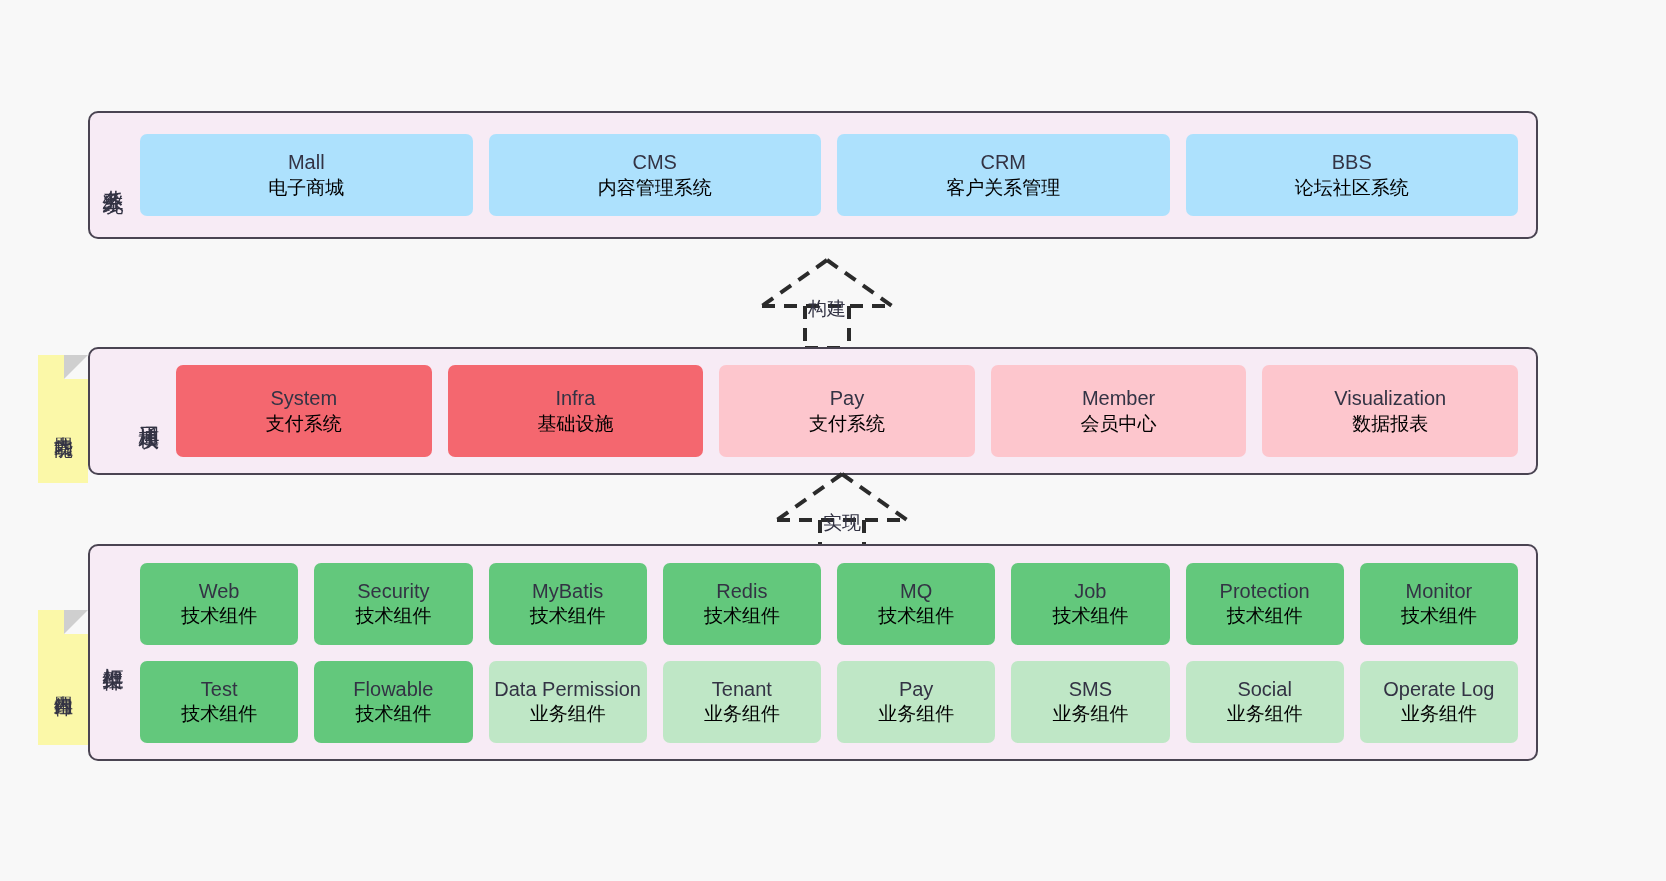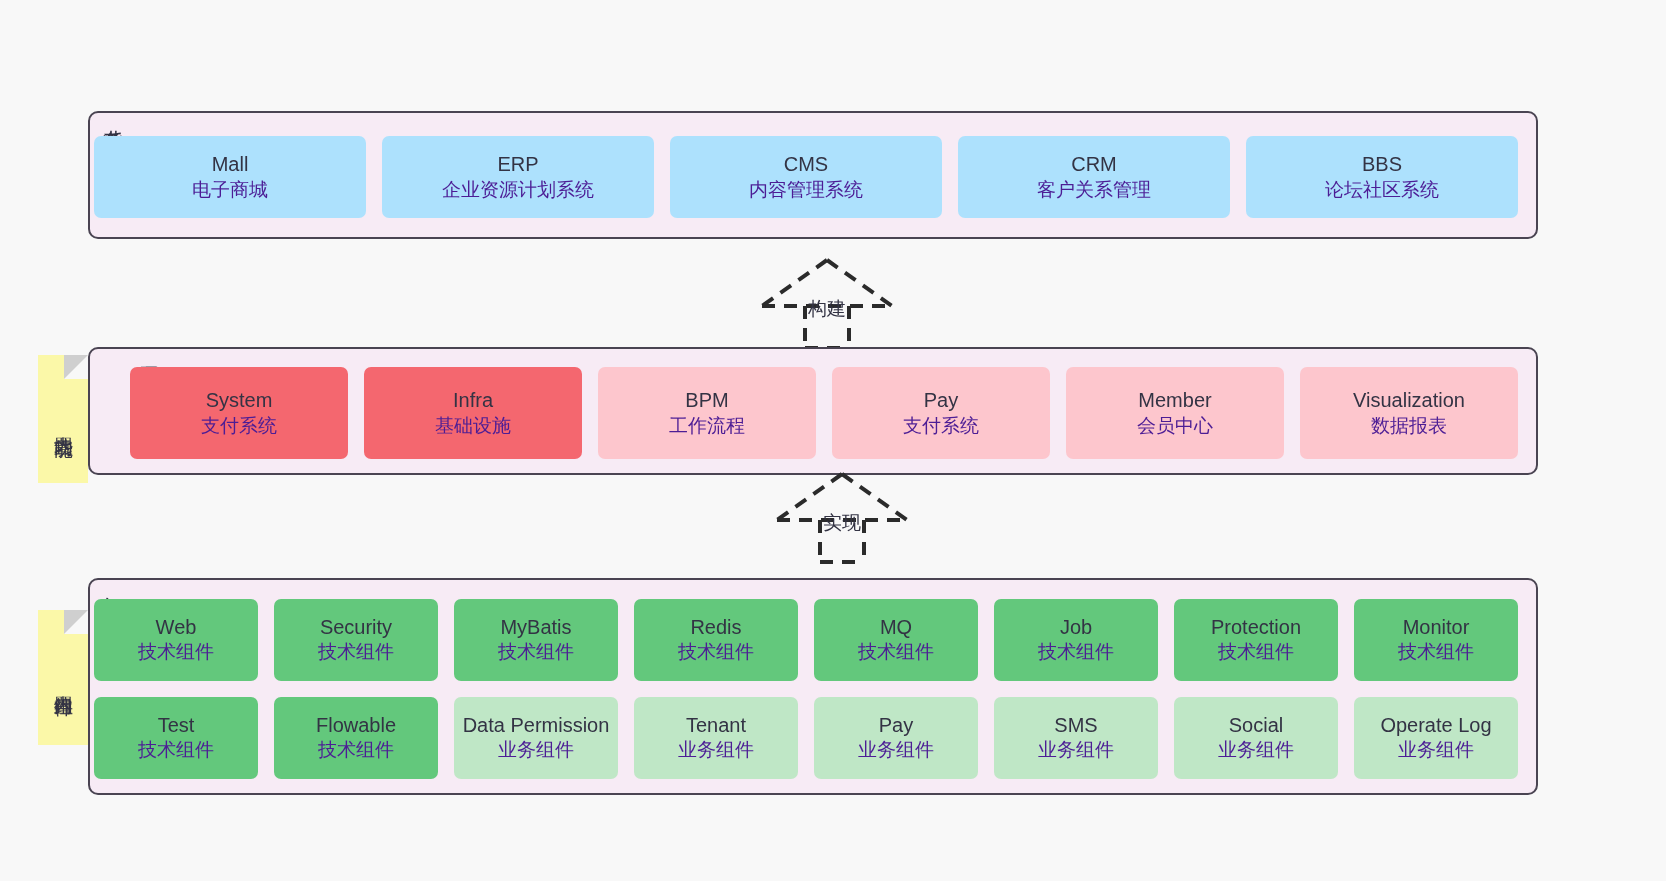--- a/index.html
+++ b/index.html
@@ -23,21 +23,20 @@
 
   
   .layer {
     position: absolute;
     background: #f7ebf5;
     border: 2px solid #4a4452;
     border-radius: 10px;
     box-sizing: border-box;
     display: flex;
     align-items: stretch;
-    flex-direction: column;
   }
 
   .layer-title {
     flex: 0 0 auto;
     width: 46px;
     display: flex;
     align-items: center;
     justify-content: center;
     font-size: 21px;
     line-height: 1.05;
@@ -75,21 +74,21 @@
     box-sizing: border-box;
     padding: 6px 4px;
     line-height: 1.28;
   }
   .card .en {
     font-size: 20px;
     color: #333344;
   }
   .card .cn {
     font-size: 19px;
-    color: #4c1d95;
+    color: #000000;
   }
 
   .h-biz   { height: 82px; }
   .h-mod   { height: 92px; }
   .h-comp  { height: 82px; }
 
   .c-blue        { background: #ade1fd; }
   .c-red         { background: #f4676f; }
   .c-pink        { background: #fdc6cd; }
   .c-green       { background: #63c87c; }
@@ -150,24 +149,20 @@
 
 <div class="canvas">
 
   <div class="layer" id="layer-business" style="left:88px; top:111px; width:1450px; height:128px;">
     <div class="layer-title">业务系统</div>
     <div class="layer-body">
       <div class="row" id="row-business">
           <div class="card h-biz c-blue">
             <div class="en">Mall</div>
             <div class="cn">电子商城</div>
-          </div>
-          <div class="card h-biz c-blue">
-            <div class="en">ERP</div>
-            <div class="cn">企业资源计划系统</div>
           </div>
           <div class="card h-biz c-blue">
             <div class="en">CMS</div>
             <div class="cn">内容管理系统</div>
           </div>
           <div class="card h-biz c-blue">
             <div class="en">CRM</div>
             <div class="cn">客户关系管理</div>
           </div>
           <div class="card h-biz c-blue">
@@ -202,24 +197,20 @@
       <div class="row" id="row-modules">
           <div class="card h-mod c-red">
             <div class="en">System</div>
             <div class="cn">支付系统</div>
           </div>
           <div class="card h-mod c-red">
             <div class="en">Infra</div>
             <div class="cn">基础设施</div>
           </div>
           <div class="card h-mod c-pink">
-            <div class="en">BPM</div>
-            <div class="cn">工作流程</div>
-          </div>
-          <div class="card h-mod c-pink">
             <div class="en">Pay</div>
             <div class="cn">支付系统</div>
           </div>
           <div class="card h-mod c-pink">
             <div class="en">Member</div>
             <div class="cn">会员中心</div>
           </div>
           <div class="card h-mod c-pink">
             <div class="en">Visualization</div>
             <div class="cn">数据报表</div>
@@ -239,21 +230,21 @@
         <path d="M63 96 L107 96"></path>
       </g>
     </svg>
     <div class="arrow-label">实现</div>
   </div>
 
   <div class="sticky" style="left:38px; top:610px; height:135px;">
     <span>内置组件</span>
   </div>
 
-  <div class="layer" id="layer-framework" style="left:88px; top:578px; width:1450px; height:217px;">
+  <div class="layer" id="layer-framework" style="left:88px; top:544px; width:1450px; height:217px;">
     <div class="layer-title">框架组件</div>
     <div class="layer-body">
       <div class="row" id="row-tech">
           <div class="card h-comp c-green">
             <div class="en">Web</div>
             <div class="cn">技术组件</div>
           </div>
           <div class="card h-comp c-green">
             <div class="en">Security</div>
             <div class="cn">技术组件</div>

